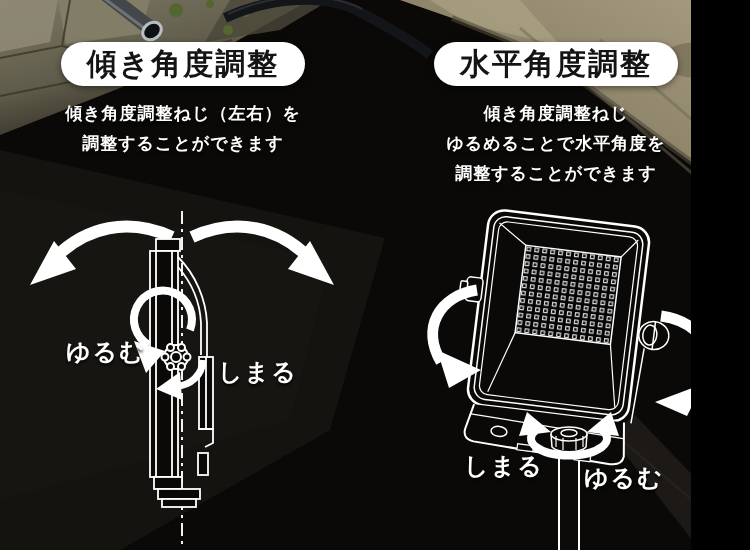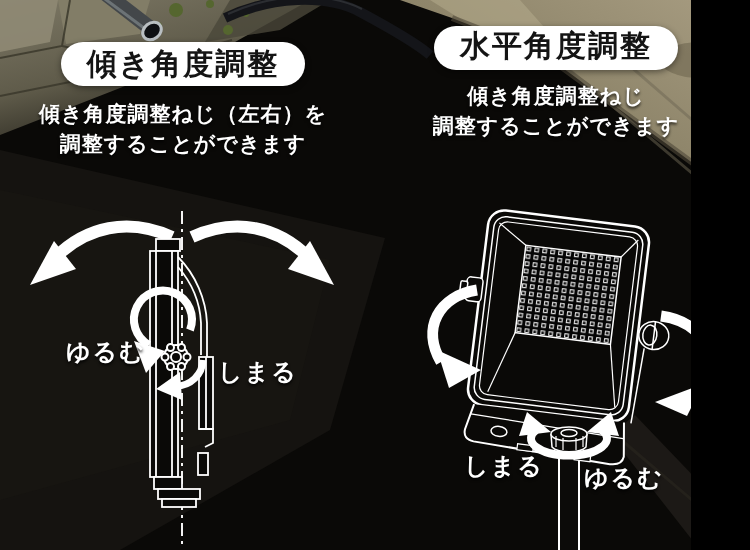--- a/index.html
+++ b/index.html
@@ -5,29 +5,29 @@
   html,body{margin:0;padding:0;background:#000;}
   #stage{
     position:relative;width:691px;height:550px;overflow:hidden;
     background:#0a0907;
     font-family:"Liberation Sans",sans-serif;
   }
   #stage svg{position:absolute;display:block;}
   .bg{left:0;top:0;}
   .panel{position:absolute;text-align:center;}
   .panel-tilt{left:33px;top:42px;width:300px;}
-  .panel-pan{left:406px;top:26px;width:300px;font-family:Liberation Mono, monospace;}
+  .panel-pan{left:406px;top:42px;width:300px;}
   .badge{
     display:inline-block;background:#ffffff;color:#141414;
     border-radius:24px;padding:4px 26px;min-width:190px;
     font-size:30px;font-weight:bold;letter-spacing:2px;line-height:36px;
     box-shadow:0 2px 6px rgba(0,0,0,.45);
   }
   .desc{
-    margin-top:13px;color:#ffffff;font-size:21px;font-weight:bold;
+    margin-top:13px;color:#ffffff;font-size:17px;font-weight:bold;
     line-height:30px;letter-spacing:1px;
     text-shadow:0 2px 3px rgba(0,0,0,.8);
   }
   .desc span{display:block;}
   .diagram-left{left:10px;top:205px;}
   .diagram-right{left:415px;top:200px;}
   .jlabel{
     position:absolute;color:#ffffff;font-size:24px;font-weight:bold;
     letter-spacing:2px;text-shadow:0 2px 3px rgba(0,0,0,.9);white-space:nowrap;
   }
@@ -149,20 +149,21 @@
       </g>
     </g>
   </svg>
   <div class="jlabel lbl-tilt-loosen">ゆるむ</div>
   <div class="jlabel lbl-tilt-tighten">しまる</div>
 
   <div class="panel panel-pan">
     <div class="badge">水平角度調整</div>
     <div class="desc">
       <span>傾き角度調整ねじ</span>
+      <span>ゆるめることで水平角度を</span>
       <span>調整することができます</span>
     </div>
   </div>
 
   <svg class="diagram-right" width="335" height="350" viewBox="0 0 335 350">
     <defs>
       <pattern id="led" x="102" y="50" width="8" height="7.4" patternUnits="userSpaceOnUse">
         <rect x="1.6" y="1.6" width="3.6" height="3.6" fill="none" stroke="#e9e9e9" stroke-width="1.1"></rect>
       </pattern>
     </defs>

